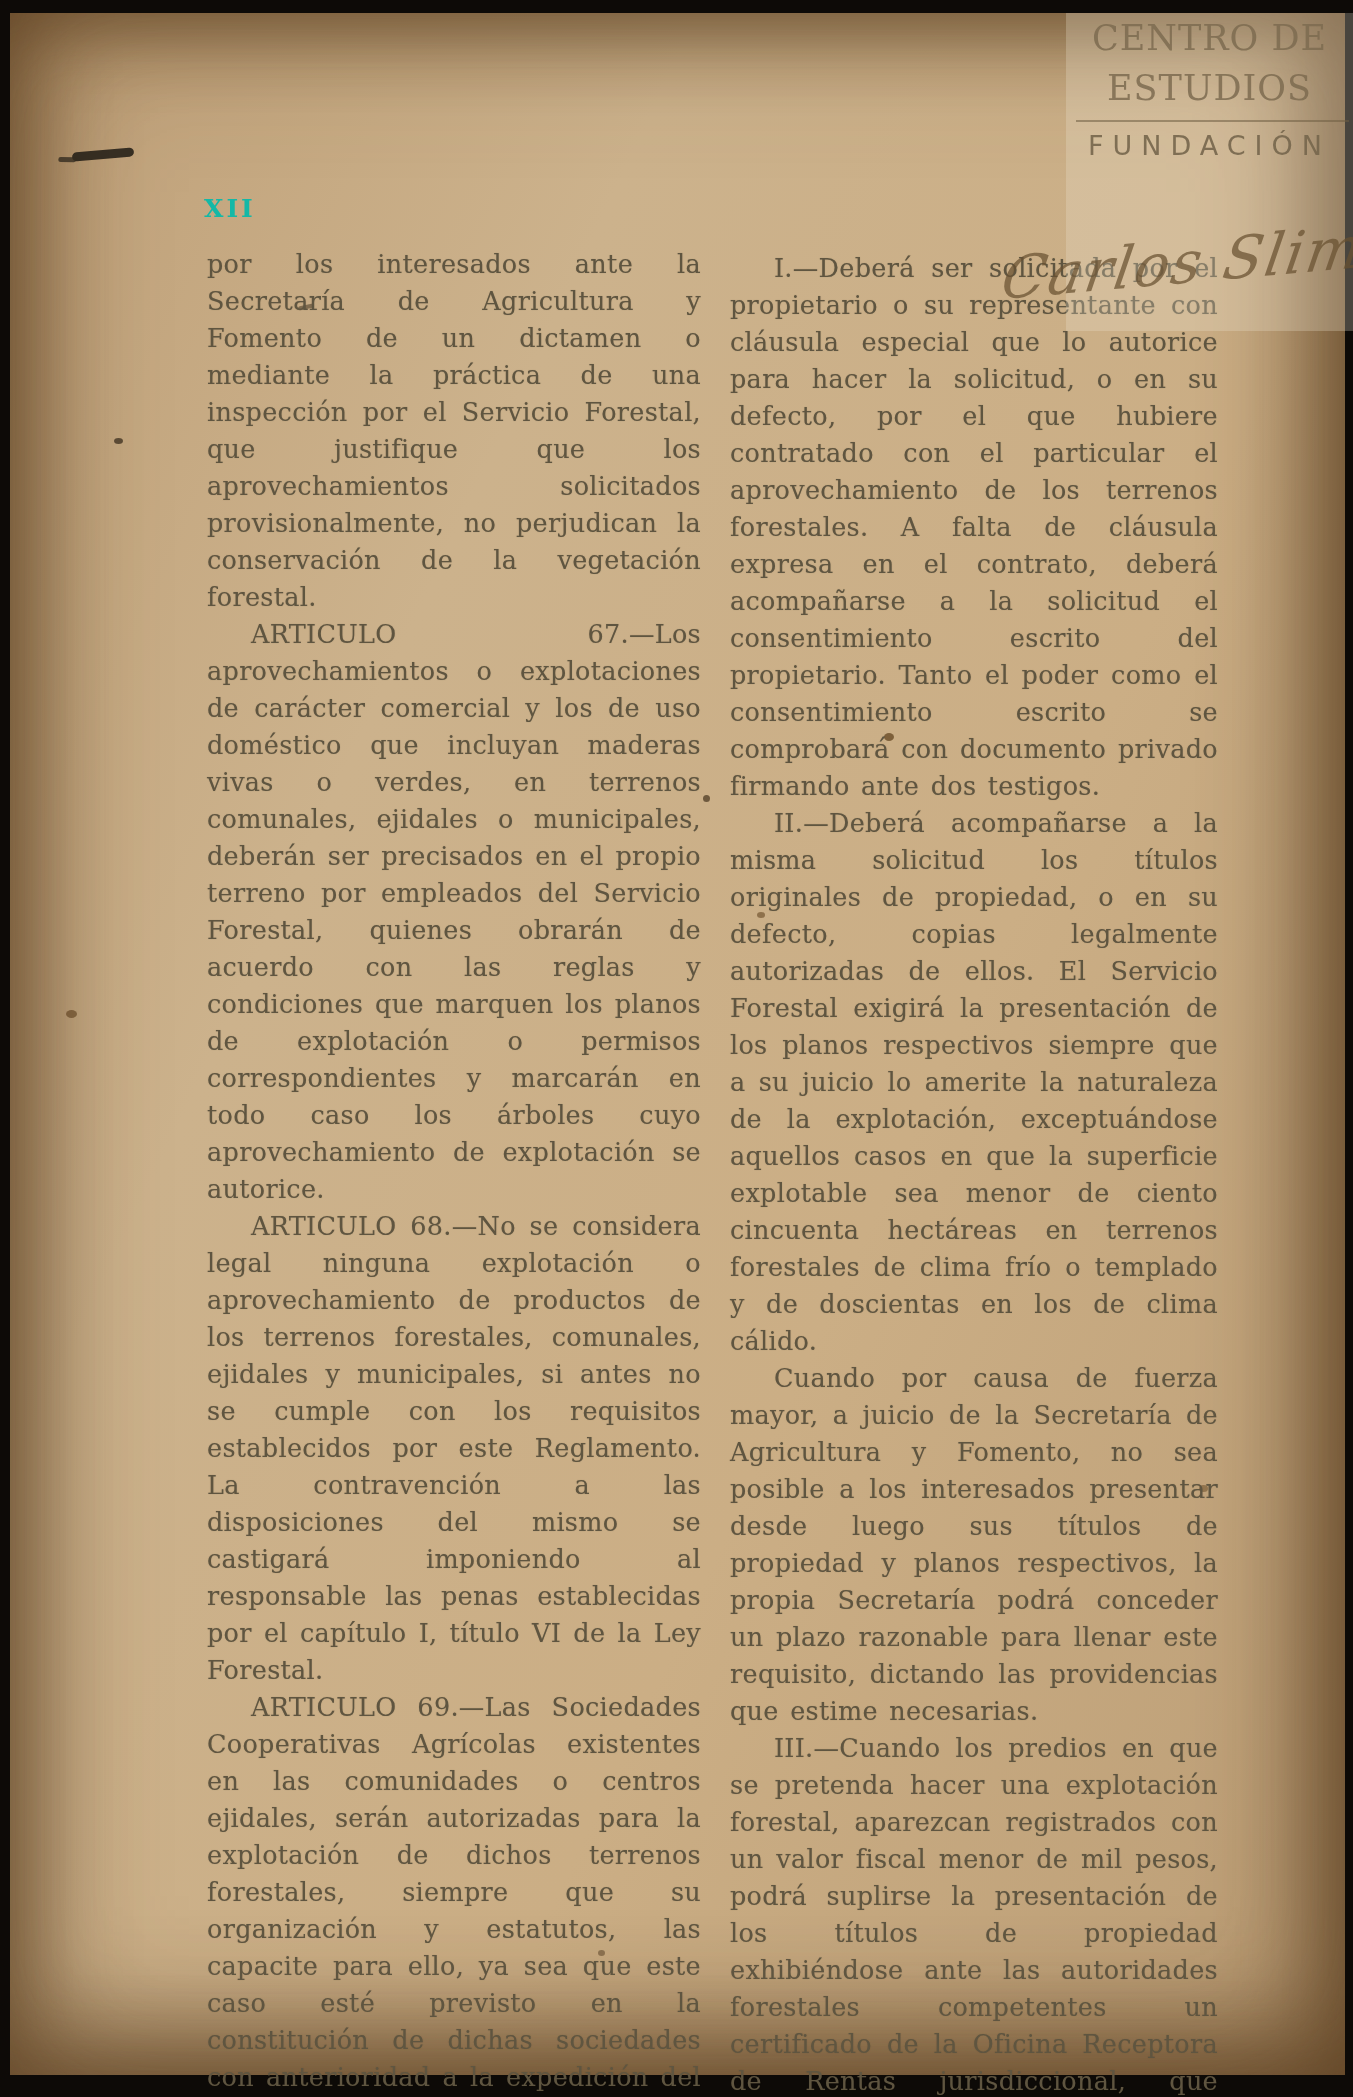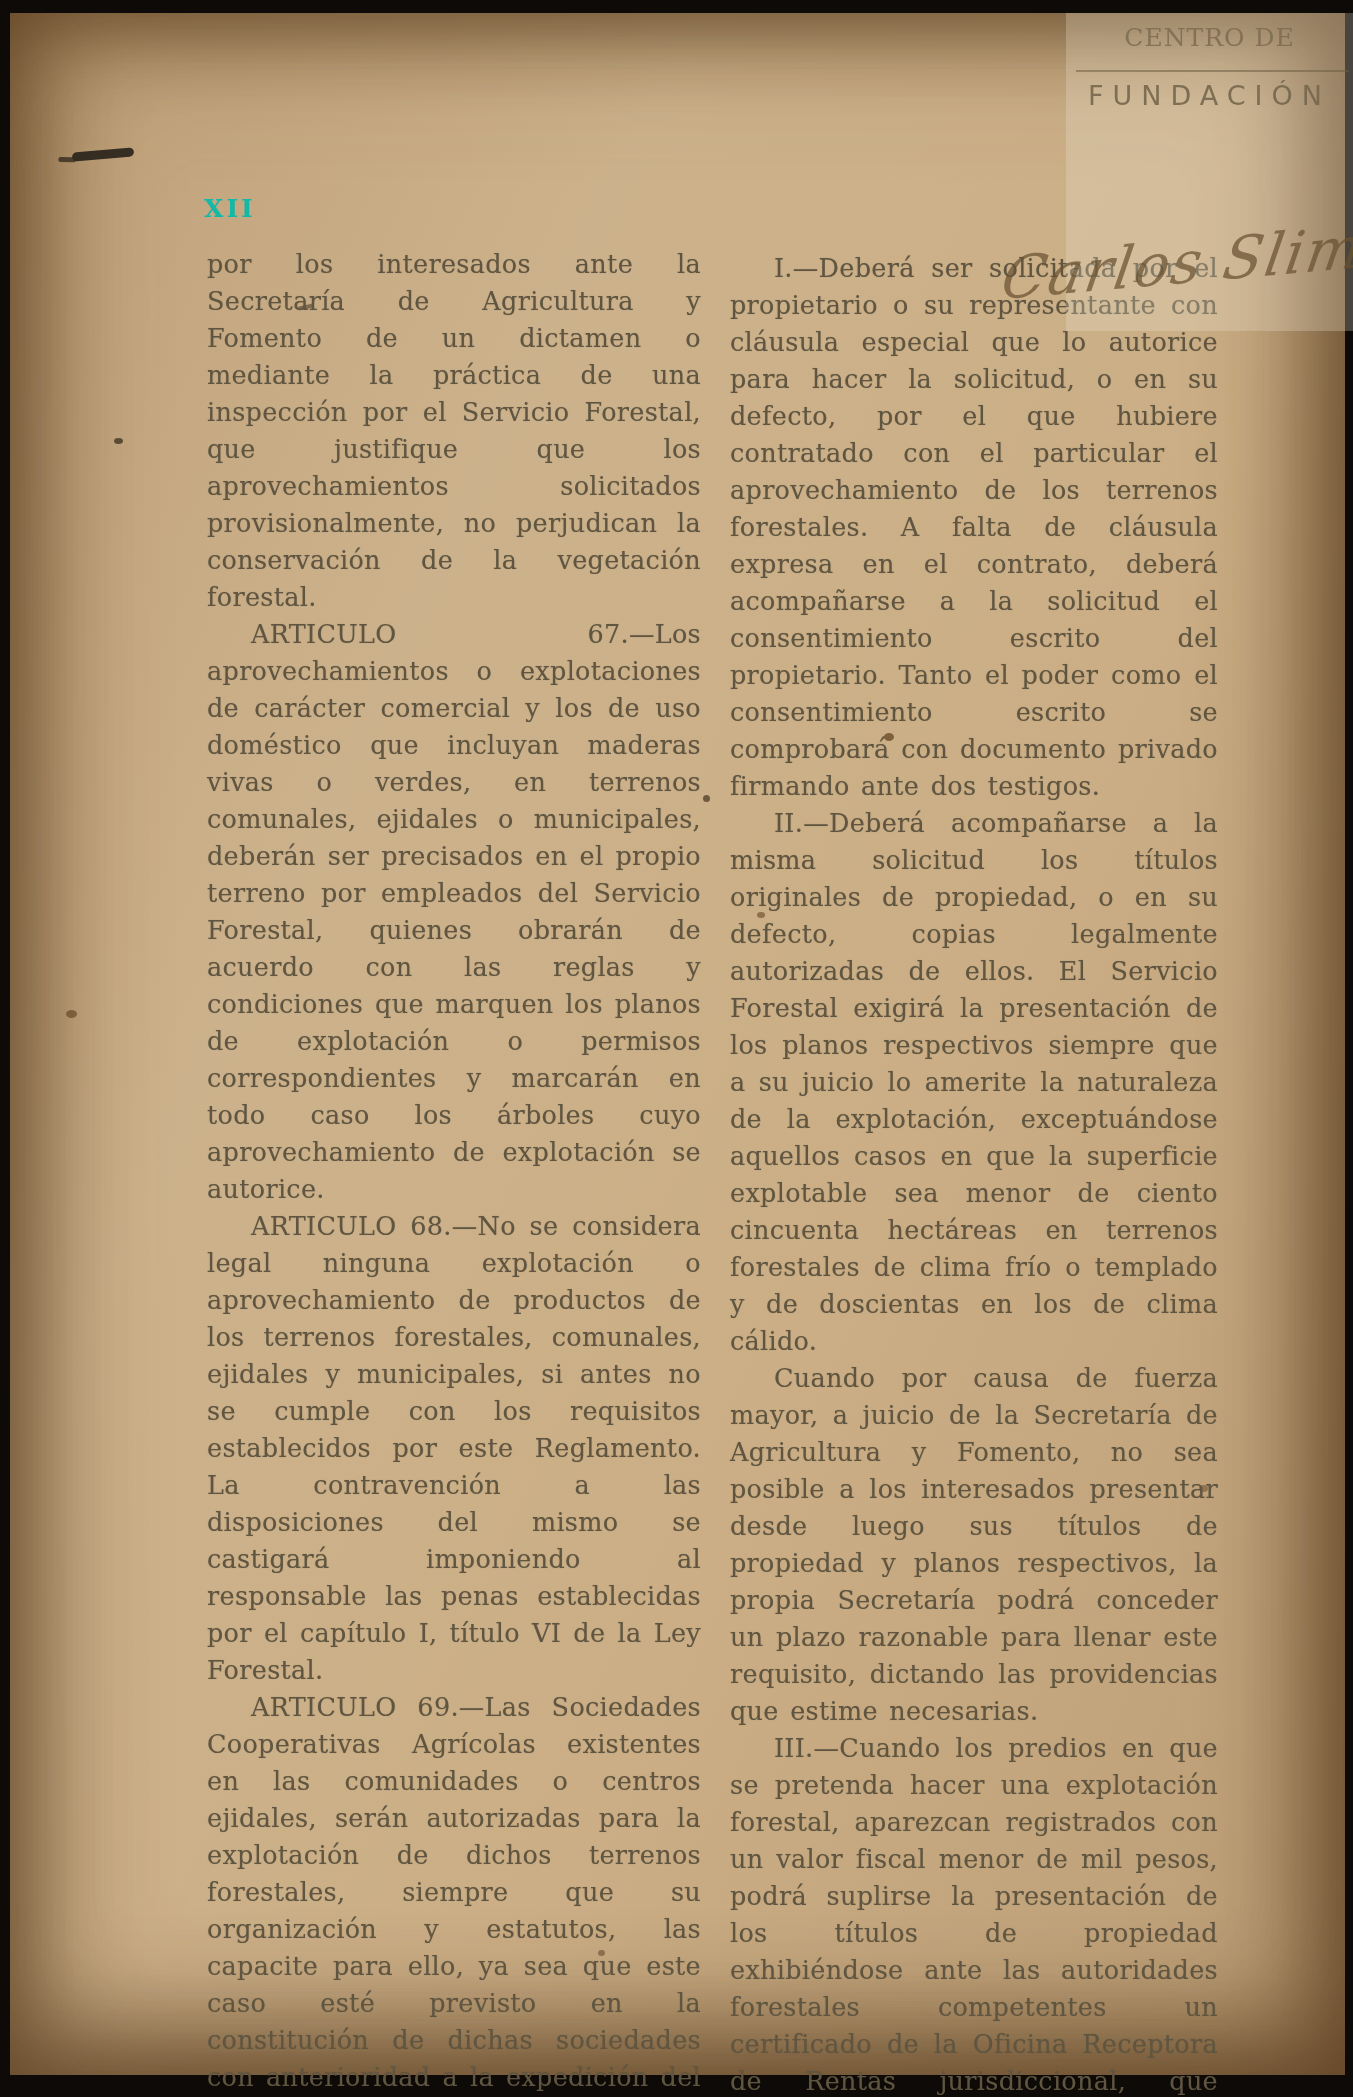--- a/index.html
+++ b/index.html
@@ -33,21 +33,21 @@
   .col-left{left:207px;top:246px;width:494px;}
   .col-right{left:730px;top:250px;width:488px;}
   
   .wm-box{
     position:absolute;left:1066px;top:13px;width:287px;height:318px;
     background:rgba(236,228,212,.27);
     color:rgba(125,107,80,.85);
     text-align:center;
   }
   .wm-line{
-    font-size:25px;line-height:50px;letter-spacing:1px;
+    font-size:35px;line-height:50px;letter-spacing:1px;
     font-family:"DejaVu Serif","Liberation Serif",serif;
   }
   .wm-divider{
     margin:7px 4px 0 10px;border-top:2px solid rgba(110,92,66,.55);
   }
   .wm-foundation{
     margin-top:8px;
     font-family:"DejaVu Sans","Liberation Sans",sans-serif;
     font-size:27px;letter-spacing:9px;color:rgba(118,102,76,.9);
     white-space:nowrap;
@@ -106,18 +106,19 @@
   <div class="col col-right">
     <p class="indent">I.—Deberá ser solicitada por el propietario o su representante con cláusula especial que lo autorice para hacer la solicitud, o en su defecto, por el que hubiere contratado con el particular el aprovechamiento de los terrenos forestales. A falta de cláusula expresa en el contrato, deberá acompañarse a la solicitud el consentimiento escrito del propietario. Tanto el poder como el consentimiento escrito se comprobará con documento privado firmando ante dos testigos.</p>
     <p class="indent">II.—Deberá acompañarse a la misma solicitud los títulos originales de propiedad, o en su defecto, copias legalmente autorizadas de ellos. El Servicio Forestal exigirá la presentación de los planos respectivos siempre que a su juicio lo amerite la naturaleza de la explotación, exceptuándose aquellos casos en que la superficie explotable sea menor de ciento cincuenta hectáreas en terrenos forestales de clima frío o templado y de doscientas en los de clima cálido.</p>
     <p class="indent">Cuando por causa de fuerza mayor, a juicio de la Secretaría de Agricultura y Fomento, no sea posible a los interesados presentar desde luego sus títulos de propiedad y planos respectivos, la propia Secretaría podrá conceder un plazo razonable para llenar este requisito, dictando las providencias que estime necesarias.</p>
     <p class="indent">III.—Cuando los predios en que se pretenda hacer una explotación forestal, aparezcan registrados con un valor fiscal menor de mil pesos, podrá suplirse la presentación de los títulos de propiedad exhibiéndose ante las autoridades forestales competentes un certificado de la Oficina Receptora de Rentas jurisdiccional, que acredite que el predio correspondiente está inscrito a nombre del interesado y éste al corriente en el pago de sus impuestos.</p>
 
   </div>
 
   <div class="wm-box">
     <div class="wm-line">CENTRO DE</div>
+    <div class="wm-line">ESTUDIOS</div>
     <div class="wm-divider"></div>
     <div class="wm-foundation">FUNDACIÓN</div>
   </div>
 
   <div class="signature">Carlos Slim</div>
 </div>
 
 </body></html>

